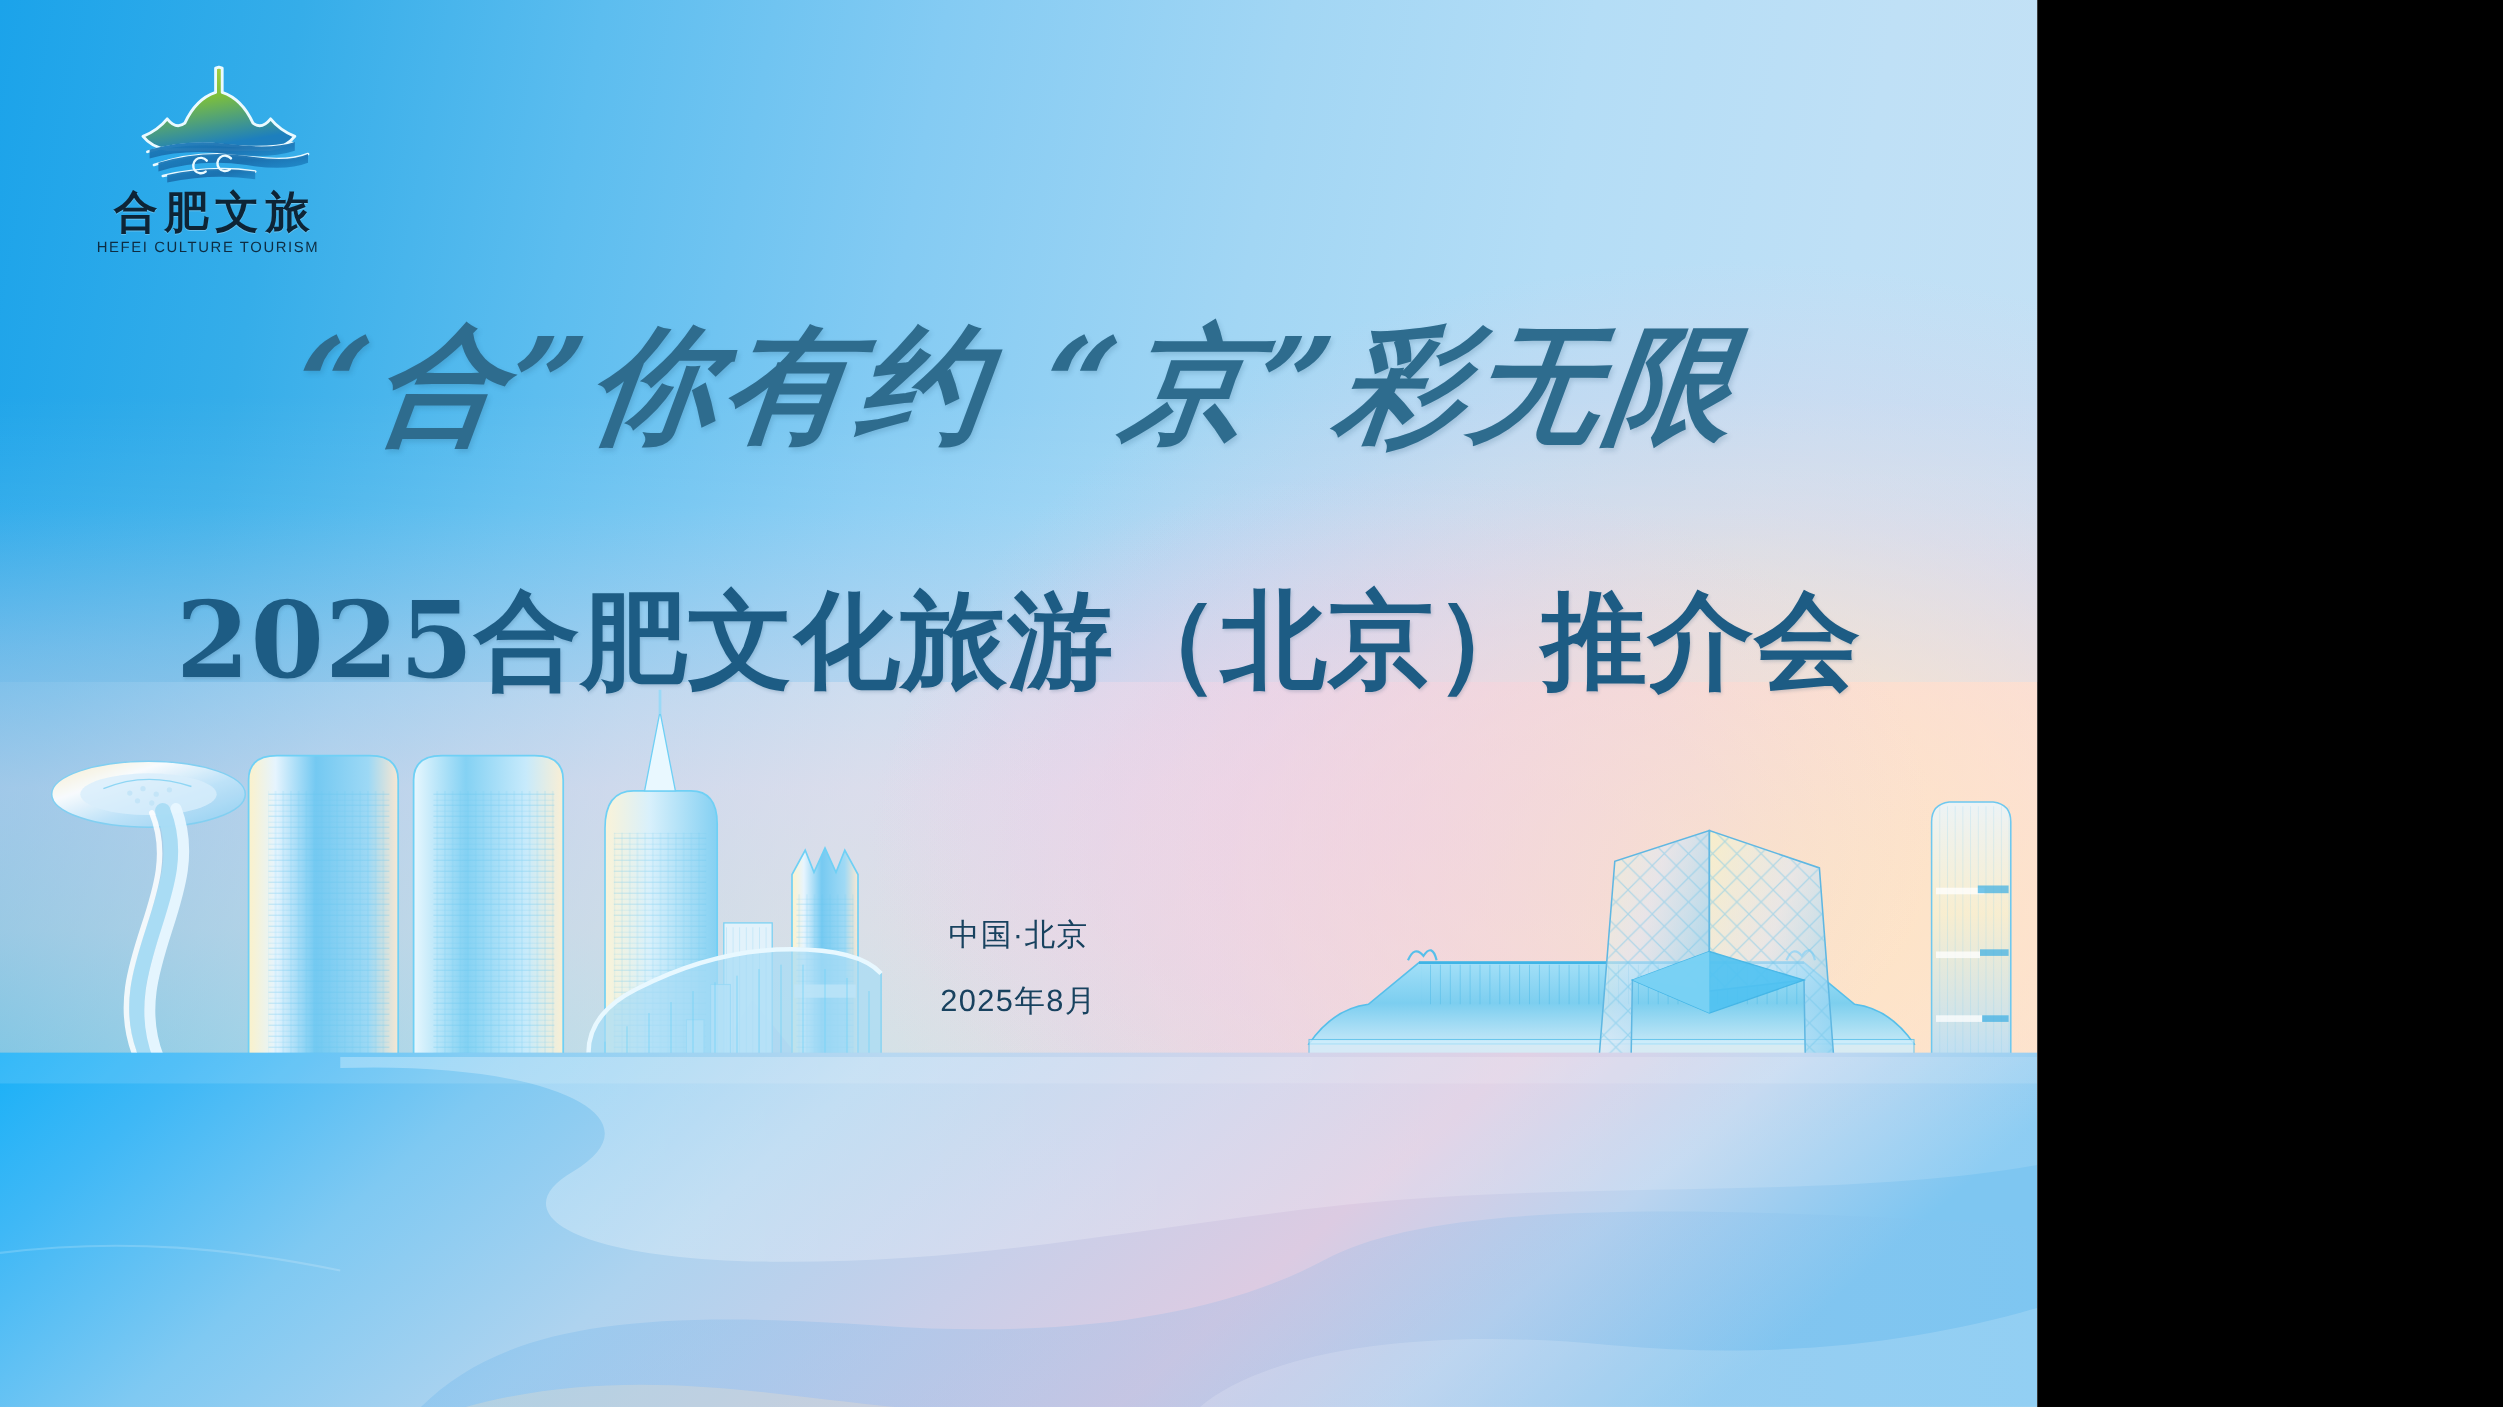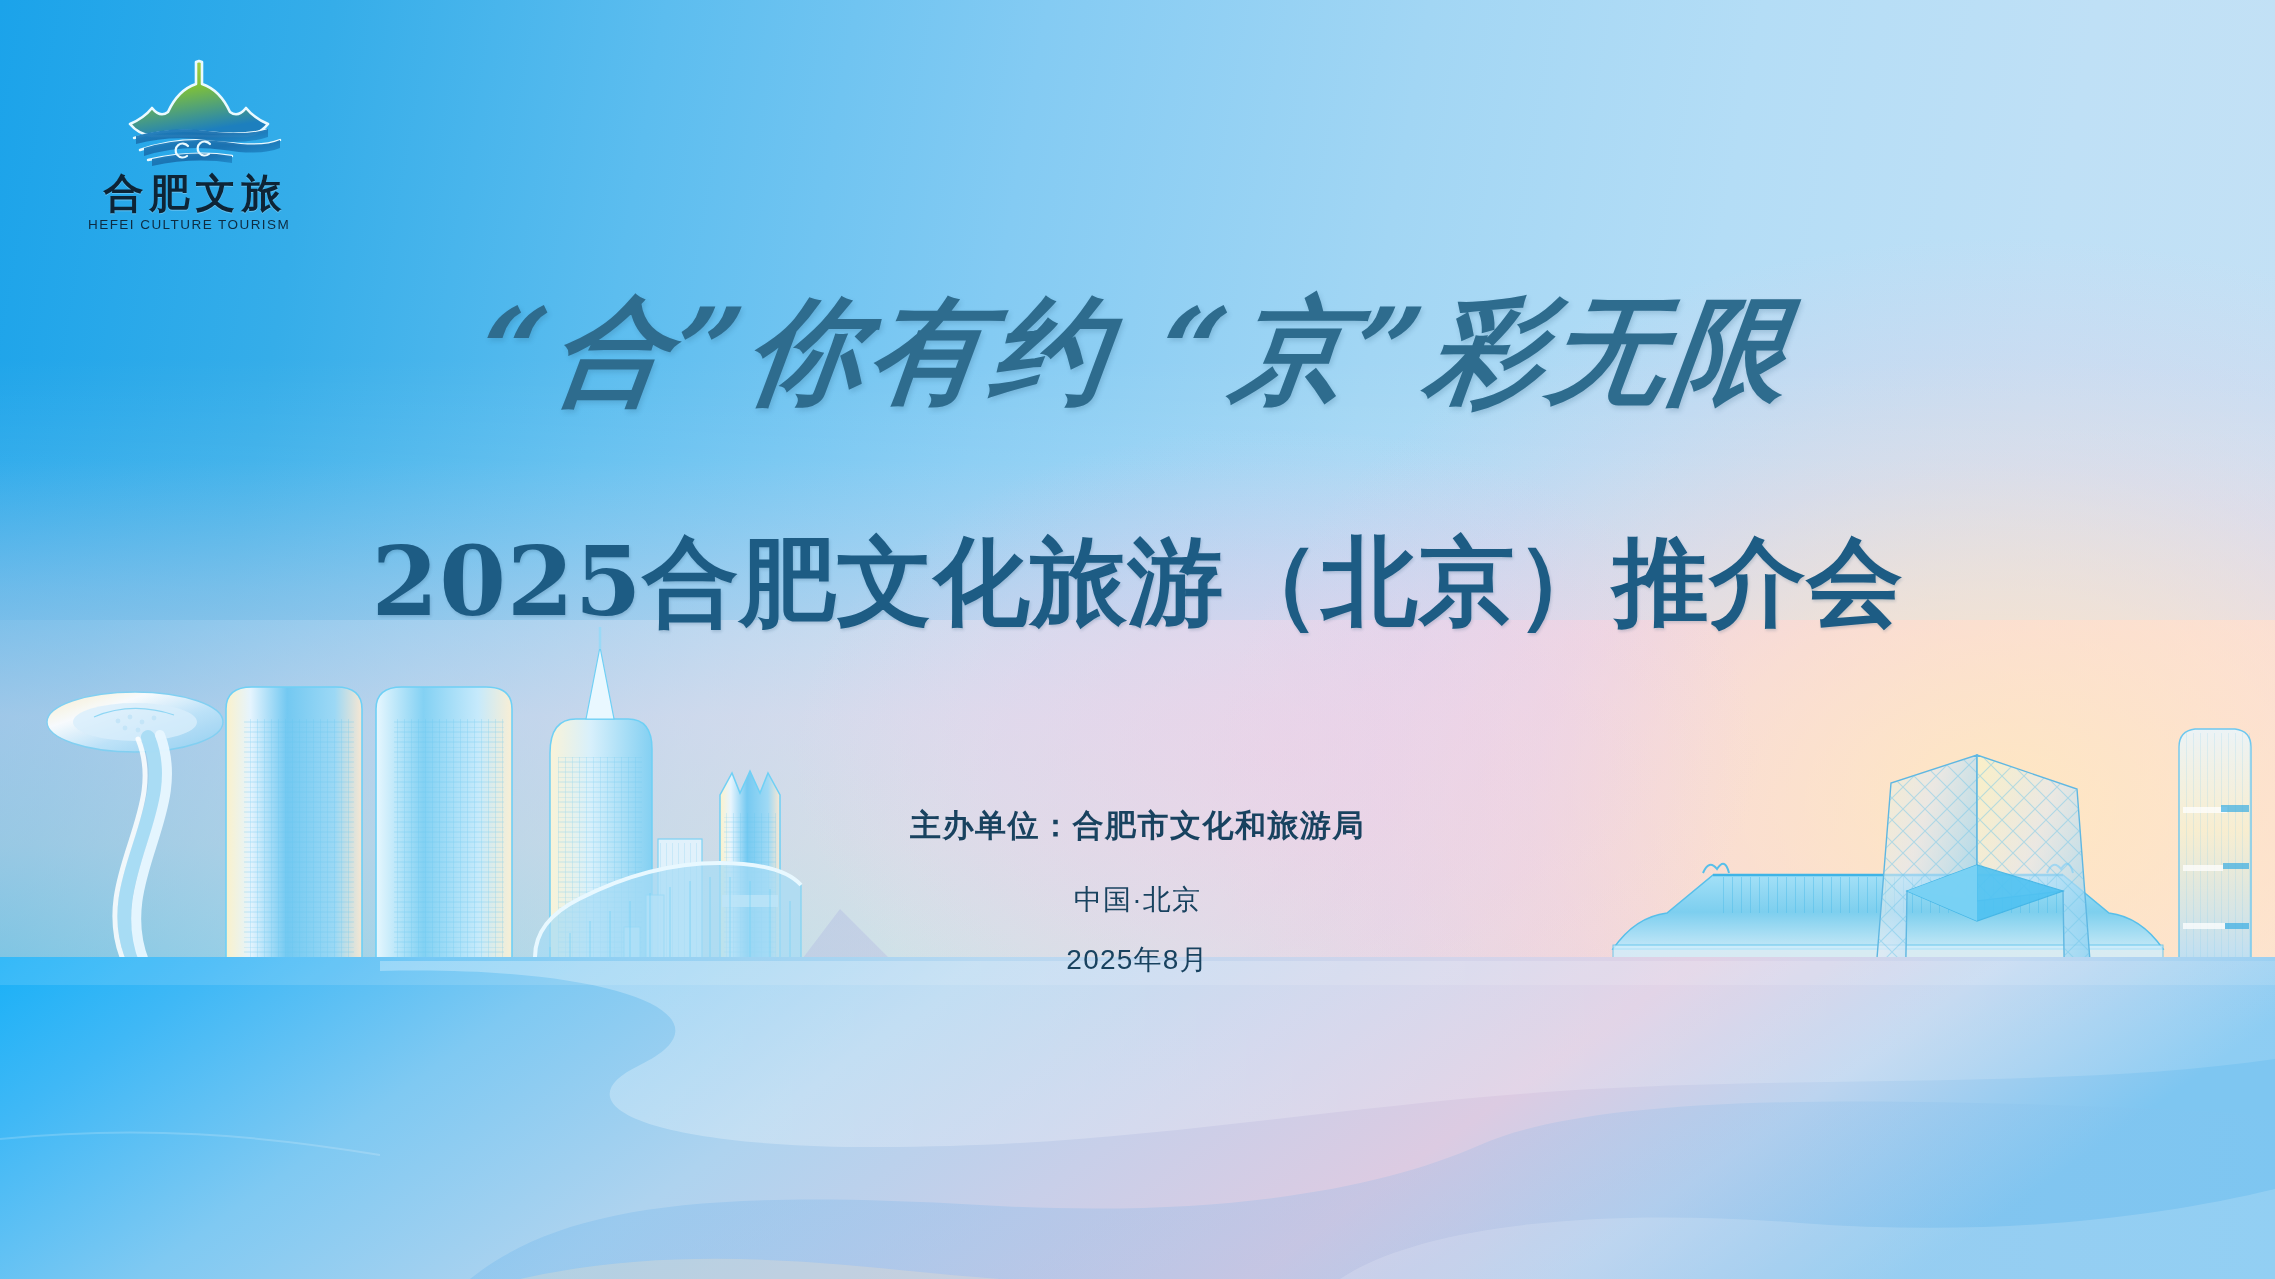--- a/index.html
+++ b/index.html
@@ -2,21 +2,21 @@
 <html><head>
 <meta charset="utf-8">
 <style>
   html, body {
     margin: 0;
     padding: 0;
     background: #000;
   }
   #poster {
     position: relative;
-    width: 2275px;
+    width: 1852px;
     height: 1279px;
     overflow: hidden;
     font-family: "Liberation Sans", "DejaVu Sans", sans-serif;
     background: #e5e5e5;
   }
 
   
   .bg-base {
     position: absolute; inset: 0;
     background: linear-gradient(105deg,
@@ -477,18 +477,17 @@
       </g>
     </svg>
     <div class="cn">合肥文旅</div>
     <div class="en">HEFEI CULTURE TOURISM</div>
   </div>
 
   <div id="headline">“合”你有约 “京”彩无限</div>
   <div id="subheadline">2025合肥文化旅游（北京）推介会</div>
 
   <div id="credits">
-    <div class="organizer">主办单位：合肥市文化和旅游局</div>
     <div class="place">中国·北京</div>
     <div class="date">2025年8月</div>
   </div>
 
 </div>
 
 </body></html>

